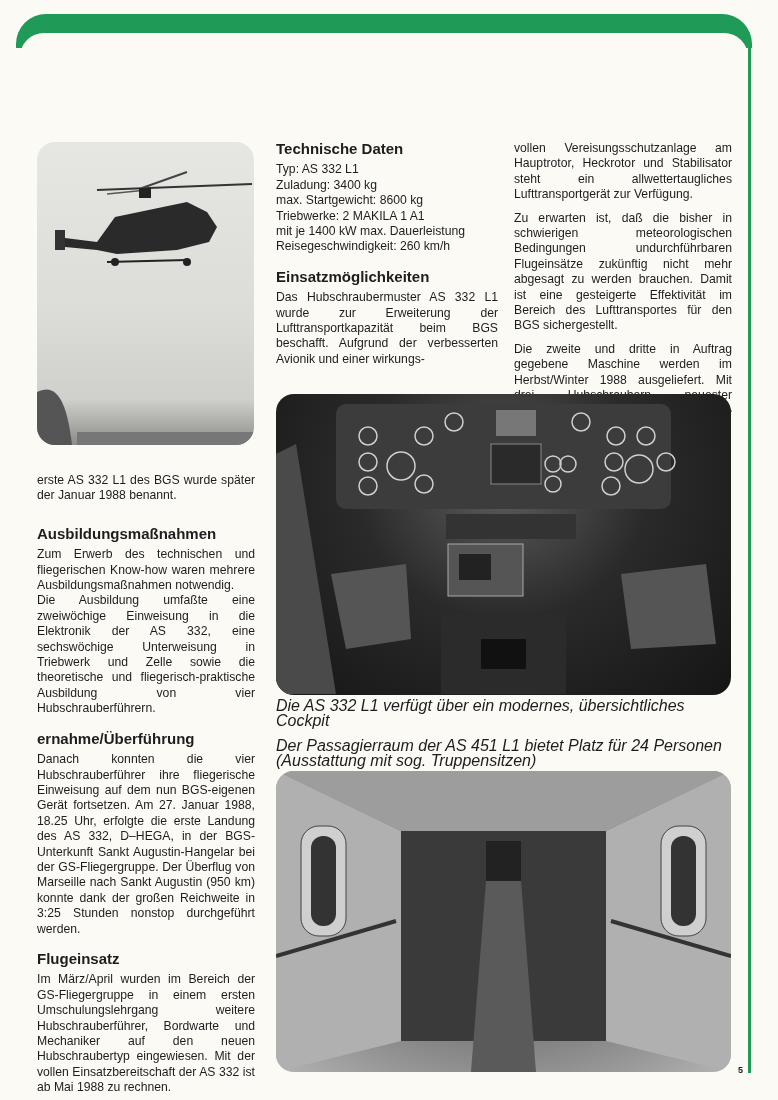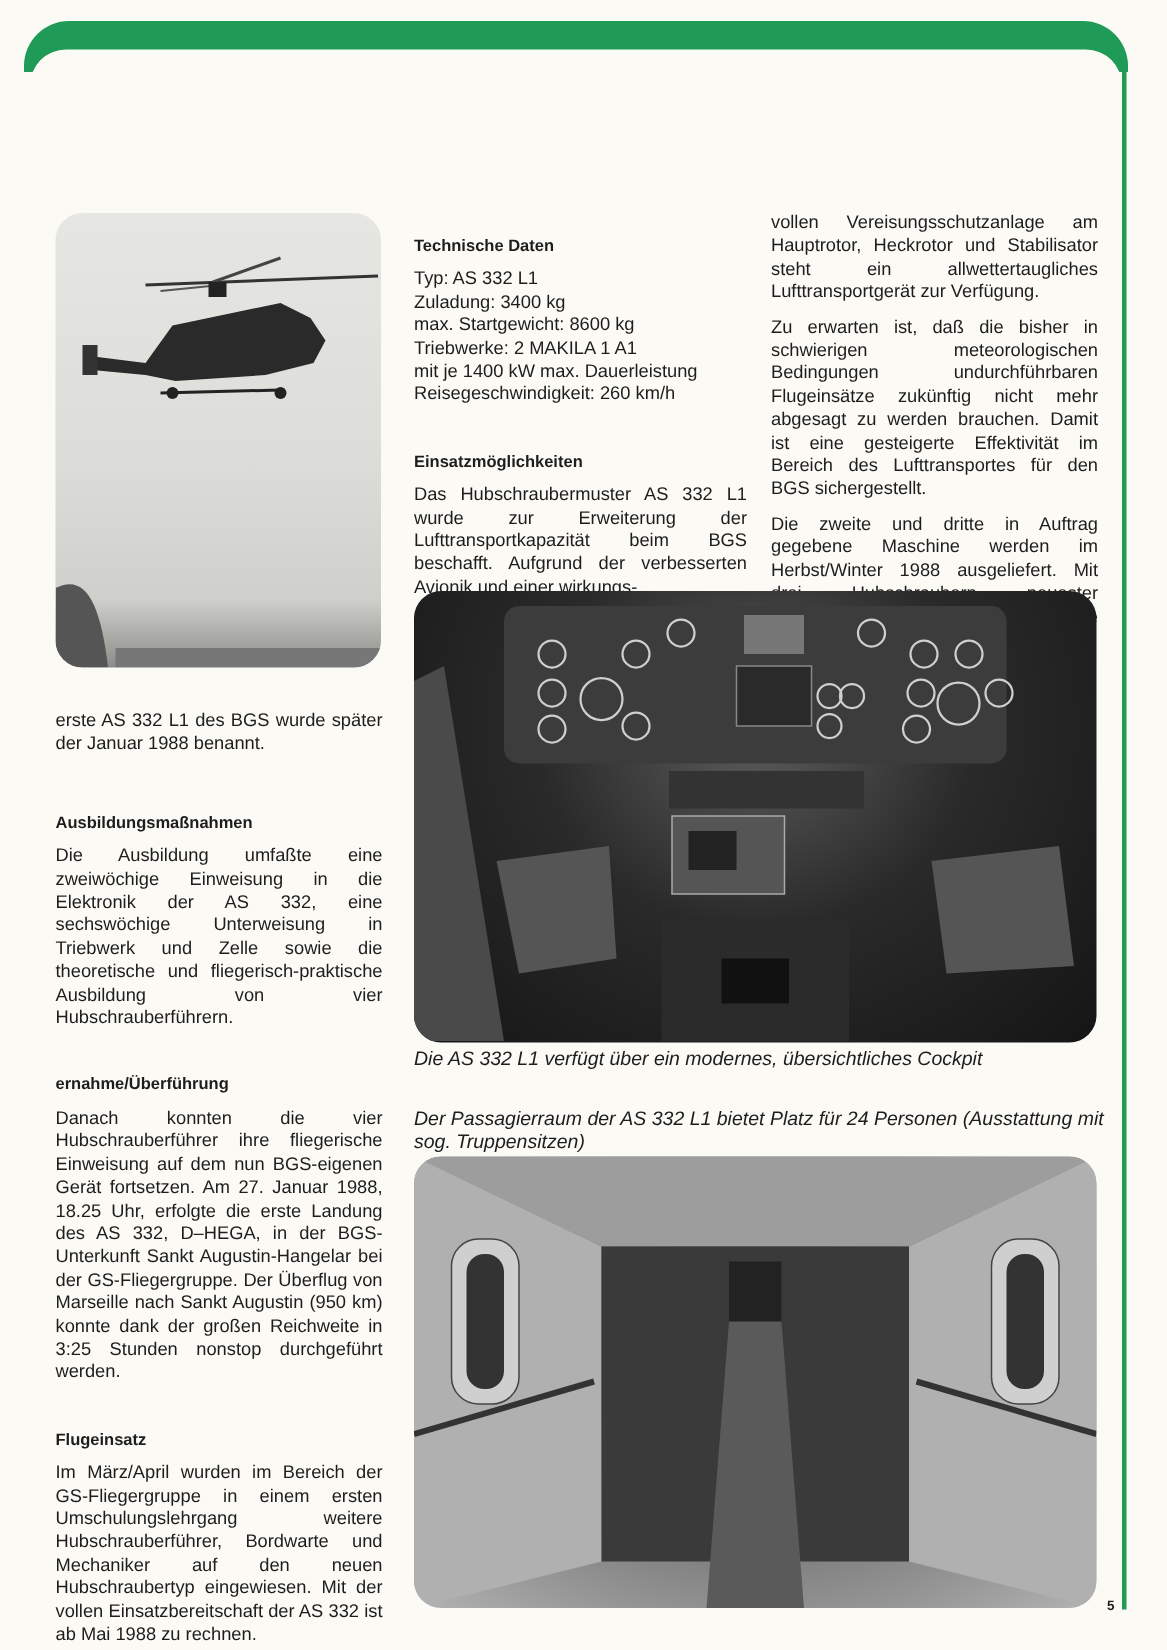--- a/index.html
+++ b/index.html
@@ -19,38 +19,38 @@
     }
     .frame-right {
       position: absolute; left: 748px; top: 40px; width: 3px; height: 1033px;
       background: #1f9a57;
     }
     .page-number {
       position: absolute; left: 738px; top: 1065px; font-size: 9px; font-weight: bold;
     }
     .col { position: absolute; font-size: 12.2px; line-height: 15.4px; }
     .col p { margin: 0 0 8px 0; text-align: justify; }
-    .col h3 { margin: 16px 0 6px 0; font-size: 11px; font-weight: bold; }
+    .col h3 { margin: 0 0 6px 0; font-size: 15px; font-weight: bold; }
     .col .gap { height: 14px; }
     .photo {
       position: absolute; border-radius: 18px; overflow: hidden;
     }
     .photo-heli {
       left: 37px; top: 142px; width: 217px; height: 303px;
       background: linear-gradient(180deg, #e6e6e2 0%, #dcdcd8 55%, #cfcfcb 85%, #8c8c88 100%);
     }
     .photo-cockpit {
       left: 276px; top: 394px; width: 455px; height: 301px;
       background: radial-gradient(ellipse at 50% 30%, #5d5d5d 0%, #2a2a2a 45%, #151515 100%);
     }
     .photo-cabin {
       left: 276px; top: 771px; width: 455px; height: 301px;
       background: radial-gradient(ellipse at 50% 40%, #2e2e2e 0%, #6a6a6a 40%, #b4b4b4 100%);
     }
-    .caption { position: absolute; font-style: italic; font-size: 13px; line-height: 15px; }
+    .caption { position: absolute; font-style: italic; font-size: 16px; line-height: 15px; }
     svg { display: block; }
   </style>
 </head>
 <body>
 
 <div class="frame-top"></div>
 <div class="frame-top-inner"></div>
 <div class="frame-right"></div>
 
 <div class="photo photo-heli">
@@ -117,21 +117,21 @@
     <rect x="183" y="160" width="32" height="26" fill="#222"></rect>
     <rect x="165" y="220" width="125" height="80" fill="#2b2b2b"></rect>
     <rect x="205" y="245" width="45" height="30" fill="#111"></rect>
     <path d="M55 180 L130 170 L135 245 L70 255 Z" fill="#555"></path>
     <path d="M345 180 L430 170 L440 250 L355 255 Z" fill="#555"></path>
     <path d="M0 60 L20 50 L60 300 L0 300 Z" fill="#4a4a4a"></path>
   </svg>
 </div>
 <div class="caption" style="left:276px; top:698px; width:460px;">Die AS 332 L1 verfügt über ein modernes, übersichtliches Cockpit</div>
 
-<div class="caption" style="left:276px; top:738px; width:460px;">Der Passagierraum der AS 332 L1 bietet Platz für 24 Personen (Ausstattung mit sog. Truppensitzen)</div>
+<div class="caption" style="left:276px; top:738px; width:460px;">Der Passagierraum der AS 451 L1 bietet Platz für 24 Personen (Ausstattung mit sog. Truppensitzen)</div>
 <div class="photo photo-cabin">
   <svg width="455" height="301" viewBox="0 0 455 301">
     <path d="M0 0 L455 0 L330 60 L125 60 Z" fill="#9d9d9d"></path>
     <path d="M0 0 L125 60 L125 270 L0 301 Z" fill="#b0b0b0"></path>
     <path d="M455 0 L330 60 L330 270 L455 301 Z" fill="#b0b0b0"></path>
     <rect x="25" y="55" width="45" height="110" rx="18" fill="#cfcfcf" stroke="#444"></rect>
     <rect x="35" y="65" width="25" height="90" rx="12" fill="#333"></rect>
     <rect x="385" y="55" width="45" height="110" rx="18" fill="#cfcfcf" stroke="#444"></rect>
     <rect x="395" y="65" width="25" height="90" rx="12" fill="#333"></rect>
     <rect x="125" y="60" width="205" height="210" fill="#3a3a3a"></rect>
@@ -139,20 +139,21 @@
     <path d="M210 110 L245 110 L260 301 L195 301 Z" fill="#5a5a5a"></path>
     <line x1="0" y1="185" x2="120" y2="150" stroke="#333" stroke-width="4"></line>
     <line x1="455" y1="185" x2="335" y2="150" stroke="#333" stroke-width="4"></line>
   </svg>
 </div>
 
 <div class="col" style="left:37px; top:473px; width:218px;">
   <p>erste AS 332 L1 des BGS wurde später der Januar 1988 benannt.</p>
   <div class="gap"></div>
   <h3>Ausbildungsmaßnahmen</h3>
+  <p style="margin-bottom:0">Zum Erwerb des technischen und fliegerischen Know-how waren mehrere Ausbildungsmaßnahmen notwendig.</p>
   <p>Die Ausbildung umfaßte eine zweiwöchige Einweisung in die Elektronik der AS 332, eine sechswöchige Unterweisung in Triebwerk und Zelle sowie die theoretische und fliegerisch-praktische Ausbildung von vier Hubschrauberführern.</p>
   <div class="gap" style="height:6px"></div>
   <h3>ernahme/Überführung</h3>
   <p>Danach konnten die vier Hubschrauberführer ihre fliegerische Einweisung auf dem nun BGS-eigenen Gerät fortsetzen. Am 27. Januar 1988, 18.25 Uhr, erfolgte die erste Landung des AS 332, D–HEGA, in der BGS-Unterkunft Sankt Augustin-Hangelar bei der GS-Fliegergruppe. Der Überflug von Marseille nach Sankt Augustin (950 km) konnte dank der großen Reichweite in 3:25 Stunden nonstop durchgeführt werden.</p>
   <div class="gap" style="height:6px"></div>
   <h3>Flugeinsatz</h3>
   <p>Im März/April wurden im Bereich der GS-Fliegergruppe in einem ersten Umschulungslehrgang weitere Hubschrauberführer, Bordwarte und Mechaniker auf den neuen Hubschraubertyp eingewiesen. Mit der vollen Einsatzbereitschaft der AS 332 ist ab Mai 1988 zu rechnen.</p>
 </div>
 
 <div class="page-number">5</div>

